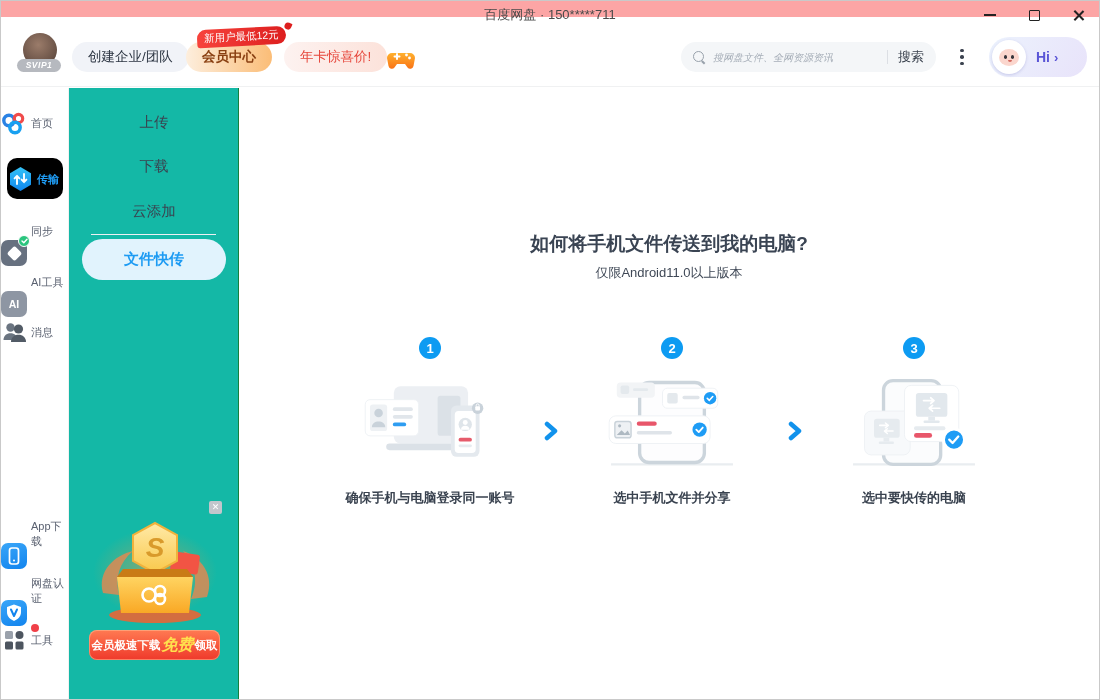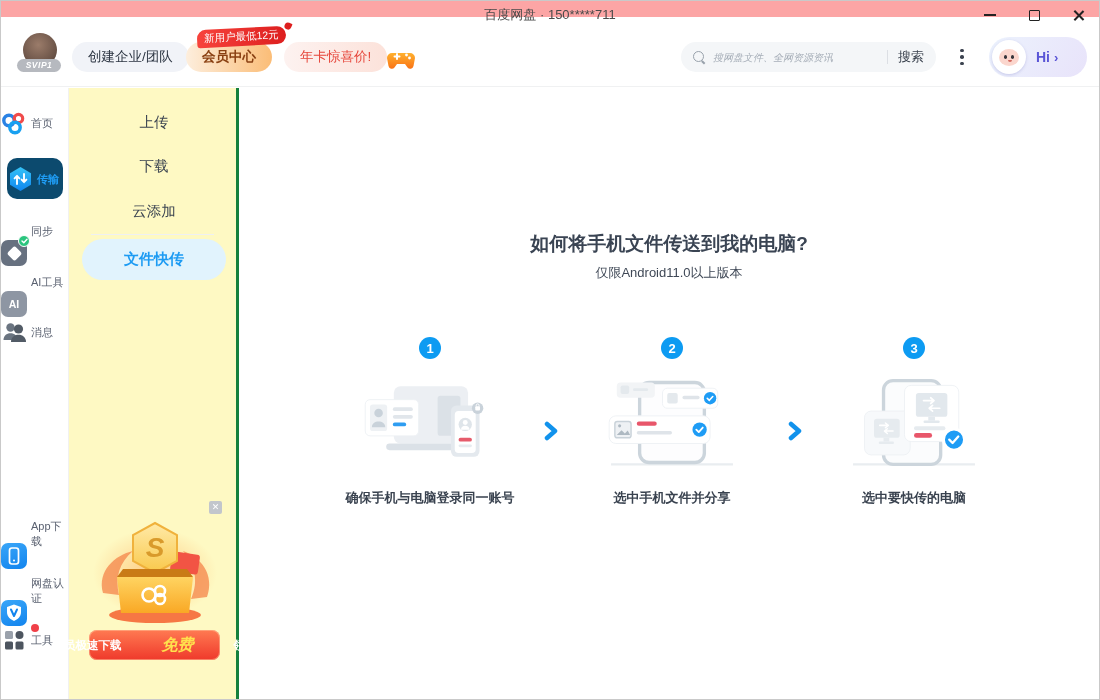--- a/index.html
+++ b/index.html
@@ -52,45 +52,45 @@
   .mascot .eye { position:absolute; top:15px; width:3px; height:3.5px; border-radius:50%; background:#35343a; }
   .mascot .eye.l { left:12px; } .mascot .eye.r { left:19px; }
   .mascot .mouth { position:absolute; left:15.5px; top:20px; width:4px; height:2px; border-radius:0 0 4px 4px; background:#d2695f; }
   .assistant-label { margin-left:10px; font-size:14px; font-weight:bold; color:#5a55d6; }
   .assistant-chevron { margin-left:4px; font-size:13px; font-weight:bold; color:#5a55d6; }
 
   
   .rail { position:absolute; top:87px; left:0; bottom:0; width:68px; background:#fff; border-right:1px solid #f1f1f1; }
   .rail-item { position:absolute; left:0; width:68px; display:flex; flex-direction:row; align-items:center; gap:4px; cursor:pointer; }
   .rail-item .lbl { font-size:11px; color:#5a6170; }
-  .rail-item.active { left:6px; width:56px; border-radius:10px; background:#0c4a6e; padding:8px 0 7px; }
+  .rail-item.active { left:6px; width:56px; border-radius:10px; background:#000000; padding:8px 0 7px; }
   .rail-item.active .lbl { color:#1f9cf4; font-weight:bold; }
   .ic-box { width:26px; height:26px; position:relative; display:flex; align-items:center; justify-content:center; }
   .rounded-ic { width:26px; height:26px; border-radius:7px; display:flex; align-items:center; justify-content:center;margin-top:44px; }
   .ic-sync { background:#677180; } .ic-ai { background:#8e96a3; color:#fff; font-size:10.5px; font-weight:bold; }
   .ic-appdl,.ic-cert { background:linear-gradient(160deg,#3aa6f8,#1284ee); }
   .badge-green { position:absolute; right:-3px; bottom:-3px; width:12px; height:12px; border-radius:50%; background:#2bc57e; border:1.5px solid #fff;
                  display:flex; align-items:center; justify-content:center; }
   .red-dot { position:absolute; right:-12px; top:-3px; width:8px; height:8px; border-radius:50%; background:#f04048; }
   .diamond { width:11px; height:11px; background:#fff; border-radius:2.5px; transform:rotate(45deg); }
 
   
-  .subnav { position:absolute; top:87px; left:68px; bottom:0; width:170px; background:#fef9c3; border-right:3px solid #15803d; }
+  .subnav { position:absolute; top:87px; left:68px; bottom:0; width:170px; background:#14b8a6; border-right:1px solid #15803d; }
   .subnav-item { position:absolute; left:0; width:170px; text-align:center; font-size:14.5px; color:#3a4350; cursor:pointer; }
   .subnav-divider { position:absolute; left:22px; right:22px; top:146px; height:1px; background:#eef0f3; }
   .subnav-active { position:absolute; left:13px; top:151px; width:144px; height:41px; border-radius:21px; background:#e1f3fd;
                    color:#1d9bf3; font-weight:bold; font-size:15px; display:flex; align-items:center; justify-content:center; cursor:pointer; }
 
   
   .promo { position:absolute; left:20px; top:423px; width:132px; height:152px; }
   .promo-close { position:absolute; right:-1px; top:-10px; width:13px; height:13px; background:#c2c6cc; border-radius:2px;
                  color:#fff; font-size:9px; line-height:13px; text-align:center; cursor:pointer; }
   .promo-banner { position:absolute; left:0; top:119px; width:131px; height:30px; border-radius:8px;
                   background:linear-gradient(180deg,#ff7a52,#ef392b); box-shadow:inset 0 0 0 1px rgba(255,190,150,.55);
-                  display:flex; align-items:center; justify-content:center; cursor:pointer; white-space:nowrap;gap:39px; }
+                  display:flex; align-items:center; justify-content:center; cursor:pointer; white-space:nowrap; }
   .promo-banner .t { color:#fff; font-size:11.5px; font-weight:bold; }
   .promo-banner .hl { color:#ffe14d; font-size:16px; font-weight:bold; font-style:italic; margin:0 1px; }
 
   
   .main { position:absolute; top:87px; left:238px; right:0; bottom:0; background:#fff; }
   .main-title { position:absolute; top:143px; left:0; right:0; text-align:center; font-size:19px; font-weight:bold; color:#3a4453; }
   .main-sub { position:absolute; top:176px; left:0; right:0; text-align:center; font-size:13px; color:#3f4856; }
   .step-col { position:absolute; top:249px; width:230px; display:flex; flex-direction:column; align-items:center; }
   .step-col.c1 { left:76px; } .step-col.c2 { left:318px; } .step-col.c3 { left:560px; }
   .step-badge { width:22px; height:22px; border-radius:50%; background:#0d9bf2; color:#fff; font-size:13px; font-weight:bold;

